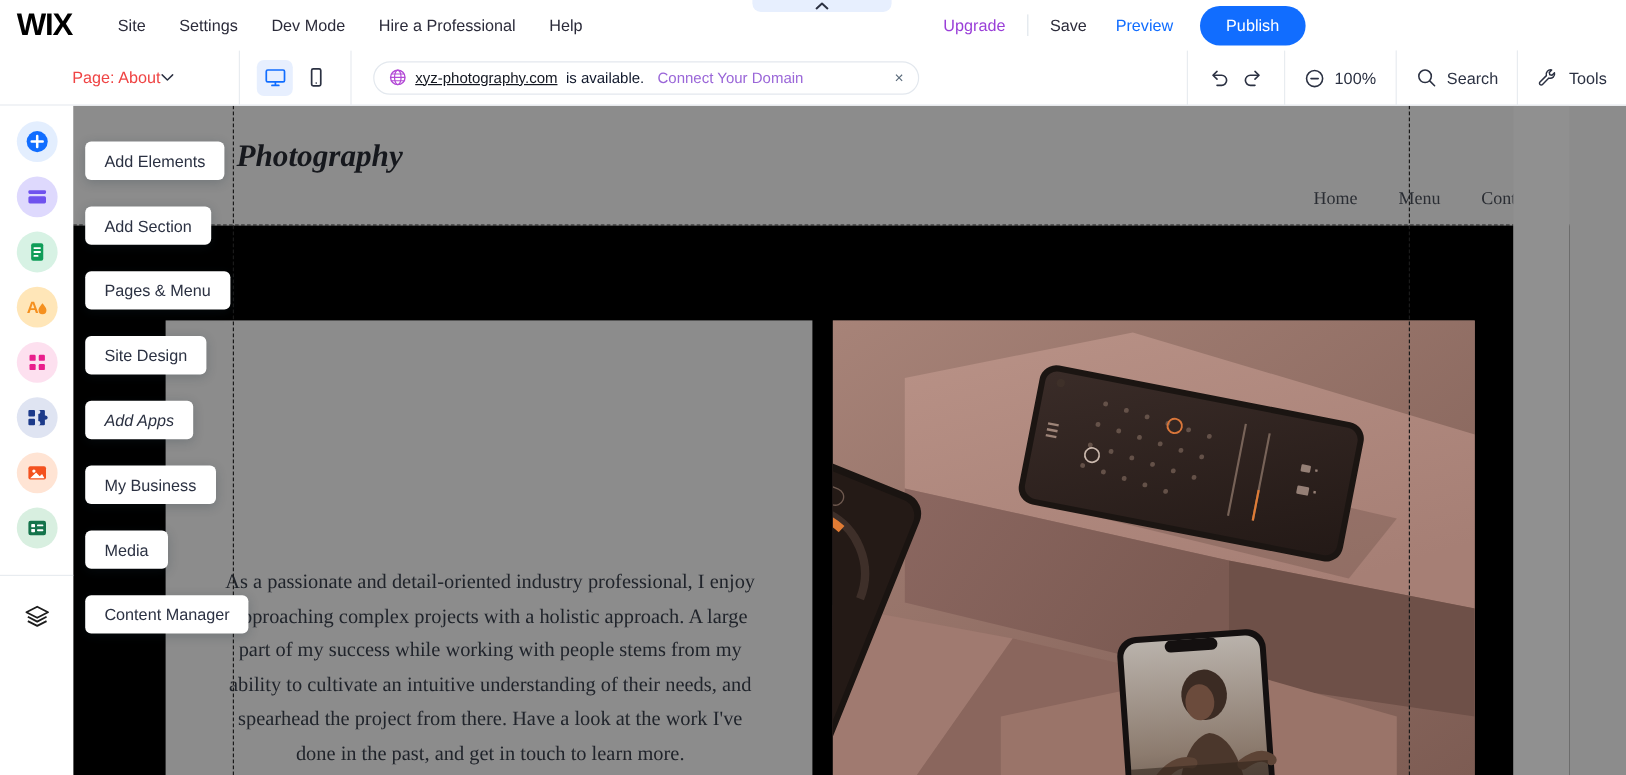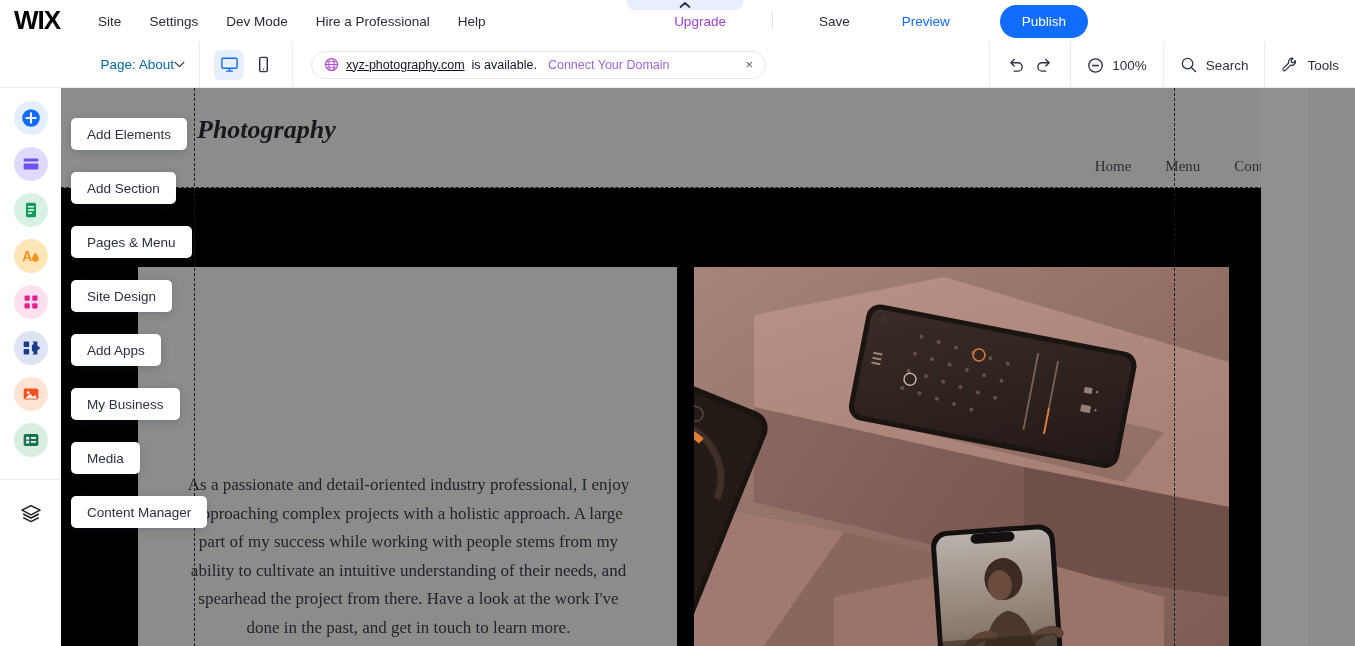--- a/index.html
+++ b/index.html
@@ -25,21 +25,21 @@
     font-family:"Liberation Sans", sans-serif;
     line-height:1;
     transform:translateY(-1px);
   }
   .topmenu { display:flex; align-items:center; gap:0px; }
   .topmenu-item {
     font-size:13.5px; color:#2b2b3a; padding:6px 14px;
     cursor:pointer; white-space:nowrap;
     border-radius:4px;
   }
-  .topright { position:absolute; right:10px; top:0; height:42px; display:flex; align-items:center;gap:28px; }
+  .topright { position:absolute; right:10px; top:0; height:42px; display:flex; align-items:center; }
   .upgrade { font-size:13.5px; color:#9a3fd8; padding:6px 12px; cursor:pointer; }
   .tb-divider { width:1px; height:18px; background:#dfe5eb; margin:0 6px; }
   .save-btn { font-size:13.5px; color:#2b2b3a; padding:6px 12px; cursor:pointer; }
   .preview-btn { font-size:13.5px; color:#116dff; padding:6px 12px; cursor:pointer; }
   .publish-btn {
     background:#116dff; color:#ffffff; font-size:13.5px;
     border:none; border-radius:18px; padding:9px 22px;
     cursor:pointer; margin-left:10px; font-family:"Liberation Sans", sans-serif;
   }
 
@@ -53,23 +53,23 @@
   .collapse-tab svg { display:block; margin-bottom:1px; }
 
   
   .secondbar {
     position:absolute; top:42px; left:0; width:1355px; height:46px;
     background:#ffffff; border-bottom:1px solid #e8ecf0;
     display:flex; align-items:center;
     z-index:39;
   }
   .page-select {
-    display:flex; align-items:center; justify-content:flex-end;
+    display:flex; align-items:center; justify-content:center;
     width:200px; height:46px; padding:0 14px 0 20px;
-    cursor:pointer; font-size:13.5px; color:#0369a1;
+    cursor:pointer; font-size:13.5px; color:#ef4444;
     border-right:1px solid #e8ecf0;
   }
   .chev { width:11px; height:7px; }
   .device-group {
     display:flex; align-items:center; gap:4px;
     height:46px; padding:0 14px;
     border-right:1px solid #e8ecf0;
   }
   .dev-btn {
     width:30px; height:30px; border-radius:6px;
@@ -545,21 +545,21 @@
     </div>
   <div class="tip" style="top:172px;">
       <span>Add Section</span>
     </div>
   <div class="tip" style="top:226px;">
       <span>Pages &amp; Menu</span>
     </div>
   <div class="tip" style="top:280px;">
       <span>Site Design</span>
     </div>
-  <div class="tip" style="top:334px;">
+  <div class="tip" style="top:334px;font-style:italic;">
       <span>Add Apps</span>
     </div>
   <div class="tip" style="top:388px;">
       <span>My Business</span>
     </div>
   <div class="tip" style="top:442px;">
       <span>Media</span>
     </div>
   <div class="tip" style="top:496px;">
       <span>Content Manager</span>

